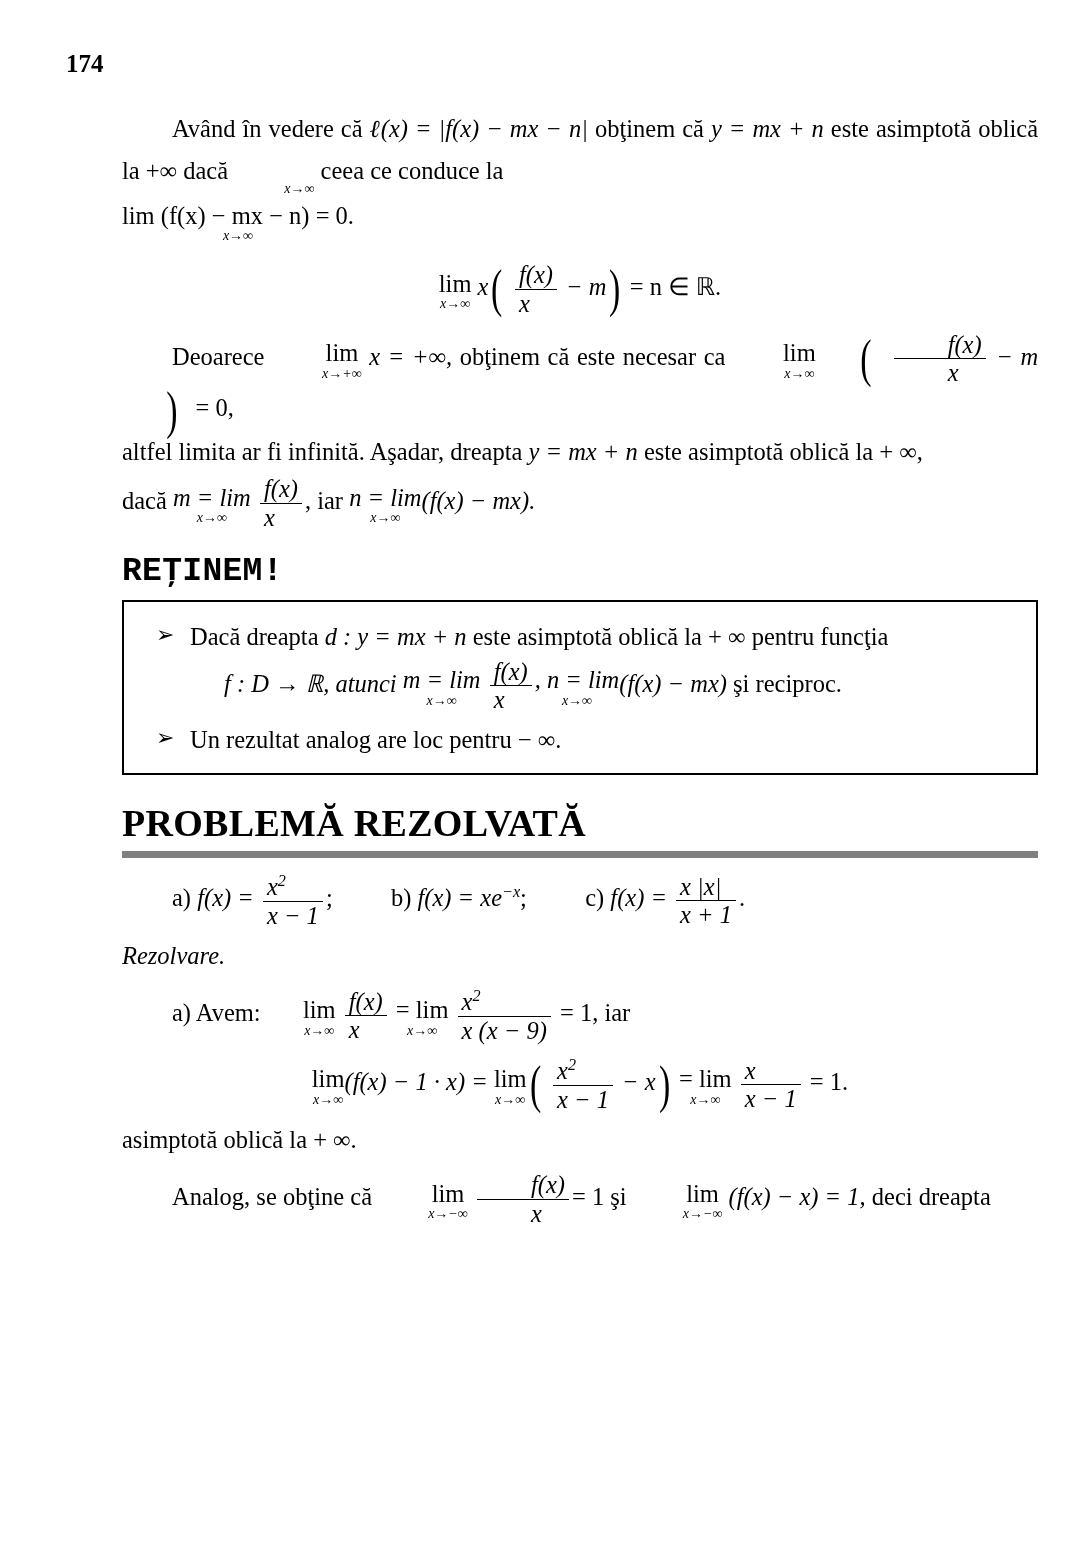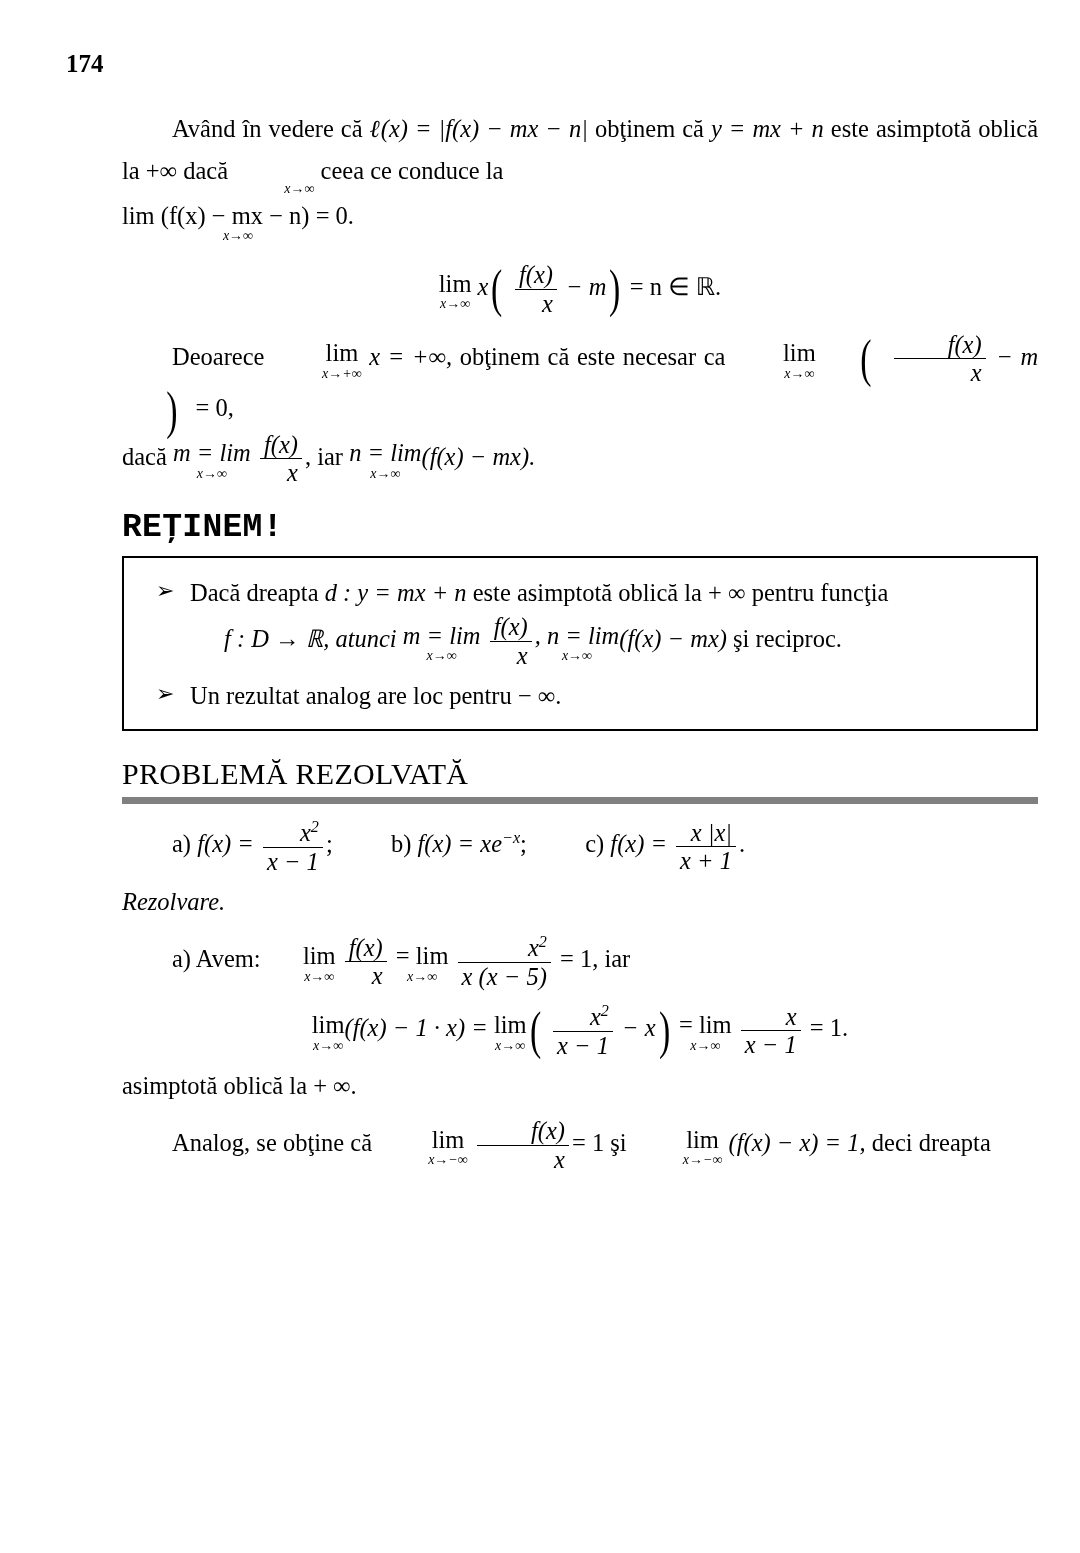--- a/index.html
+++ b/index.html
@@ -50,21 +50,21 @@
     line-height:1;
     font-style:normal;
   }
   .lim .top { display:block; font-size:24.5px; }
   .lim .sub { display:block; font-size:14px; font-style:italic; margin-top:1px; }
 
   
   .frac {
     display:inline-block;
     vertical-align:middle;
-    text-align:right;
+    text-align:left;
     line-height:1.12;
     font-style:italic;
     margin:0 3px;
   }
   .frac .num { display:block; padding:0 4px; }
   .frac .den { display:block; border-top:1.3px solid #000; padding:0 4px; }
 
   .paren {
     display:inline-block;
     font-size:52px;
@@ -87,22 +87,22 @@
 
   h2.section {
     font-family:Liberation Mono, monospace;
     font-weight:bold;
     font-size:33px;
     margin:22px 0 10px 0;
     letter-spacing:0.3px;
   }
   h2.section2 {
     font-family:"Liberation Serif", serif;
-    font-weight:normal;
-    font-size:30px;
+    font-weight:bold;
+    font-size:38px;
     margin:26px 0 0 0;
     letter-spacing:0.3px;
   }
   .rule {
     height:7px;
     background:#808080;
     margin:6px 0 14px 0;
     width:100%;
   }
   .box {
@@ -182,20 +182,25 @@
         <span class="sub">x→∞</span>
       </span><span class="paren">(</span>
       <span class="frac">
         <span class="num">f(x)</span>
         <span class="den">x</span>
       </span>
       <span class="math">− m</span><span class="paren">)</span>
       <span>= 0,</span>
     </p>
 
+    <p class="para">
+      <span>altfel limita ar fi infinită. Aşadar, dreapta</span>
+      <span class="math">y = mx + n</span>
+      <span>este asimptotă oblică la + ∞,</span>
+    </p>
 
     <p class="para">
       <span>dacă</span>
       <span class="lim">
         <span class="top"><span class="math">m = lim</span></span>
         <span class="sub">x→∞</span>
       </span>
       <span class="frac">
         <span class="num">f(x)</span>
         <span class="den">x</span>
@@ -275,21 +280,21 @@
       <span class="frac">
         <span class="num">f(x)</span>
         <span class="den">x</span>
       </span>
       <span class="lim">
         <span class="top"><span class="up">= lim</span></span>
         <span class="sub">x→∞</span>
       </span>
       <span class="frac">
         <span class="num"><span>x</span><sup class="exp">2</sup></span>
-        <span class="den">x (x − 5)</span>
+        <span class="den">x (x − 9)</span>
       </span>
       <span>= 1, iar</span>
     </div>
 
     <div class="display" style="margin-top:12px;">
       <span class="lim">
         <span class="top"><span class="up">lim</span></span>
         <span class="sub">x→∞</span>
       </span><span class="math">(f(x) − 1 · x) =</span>
       <span class="lim">

